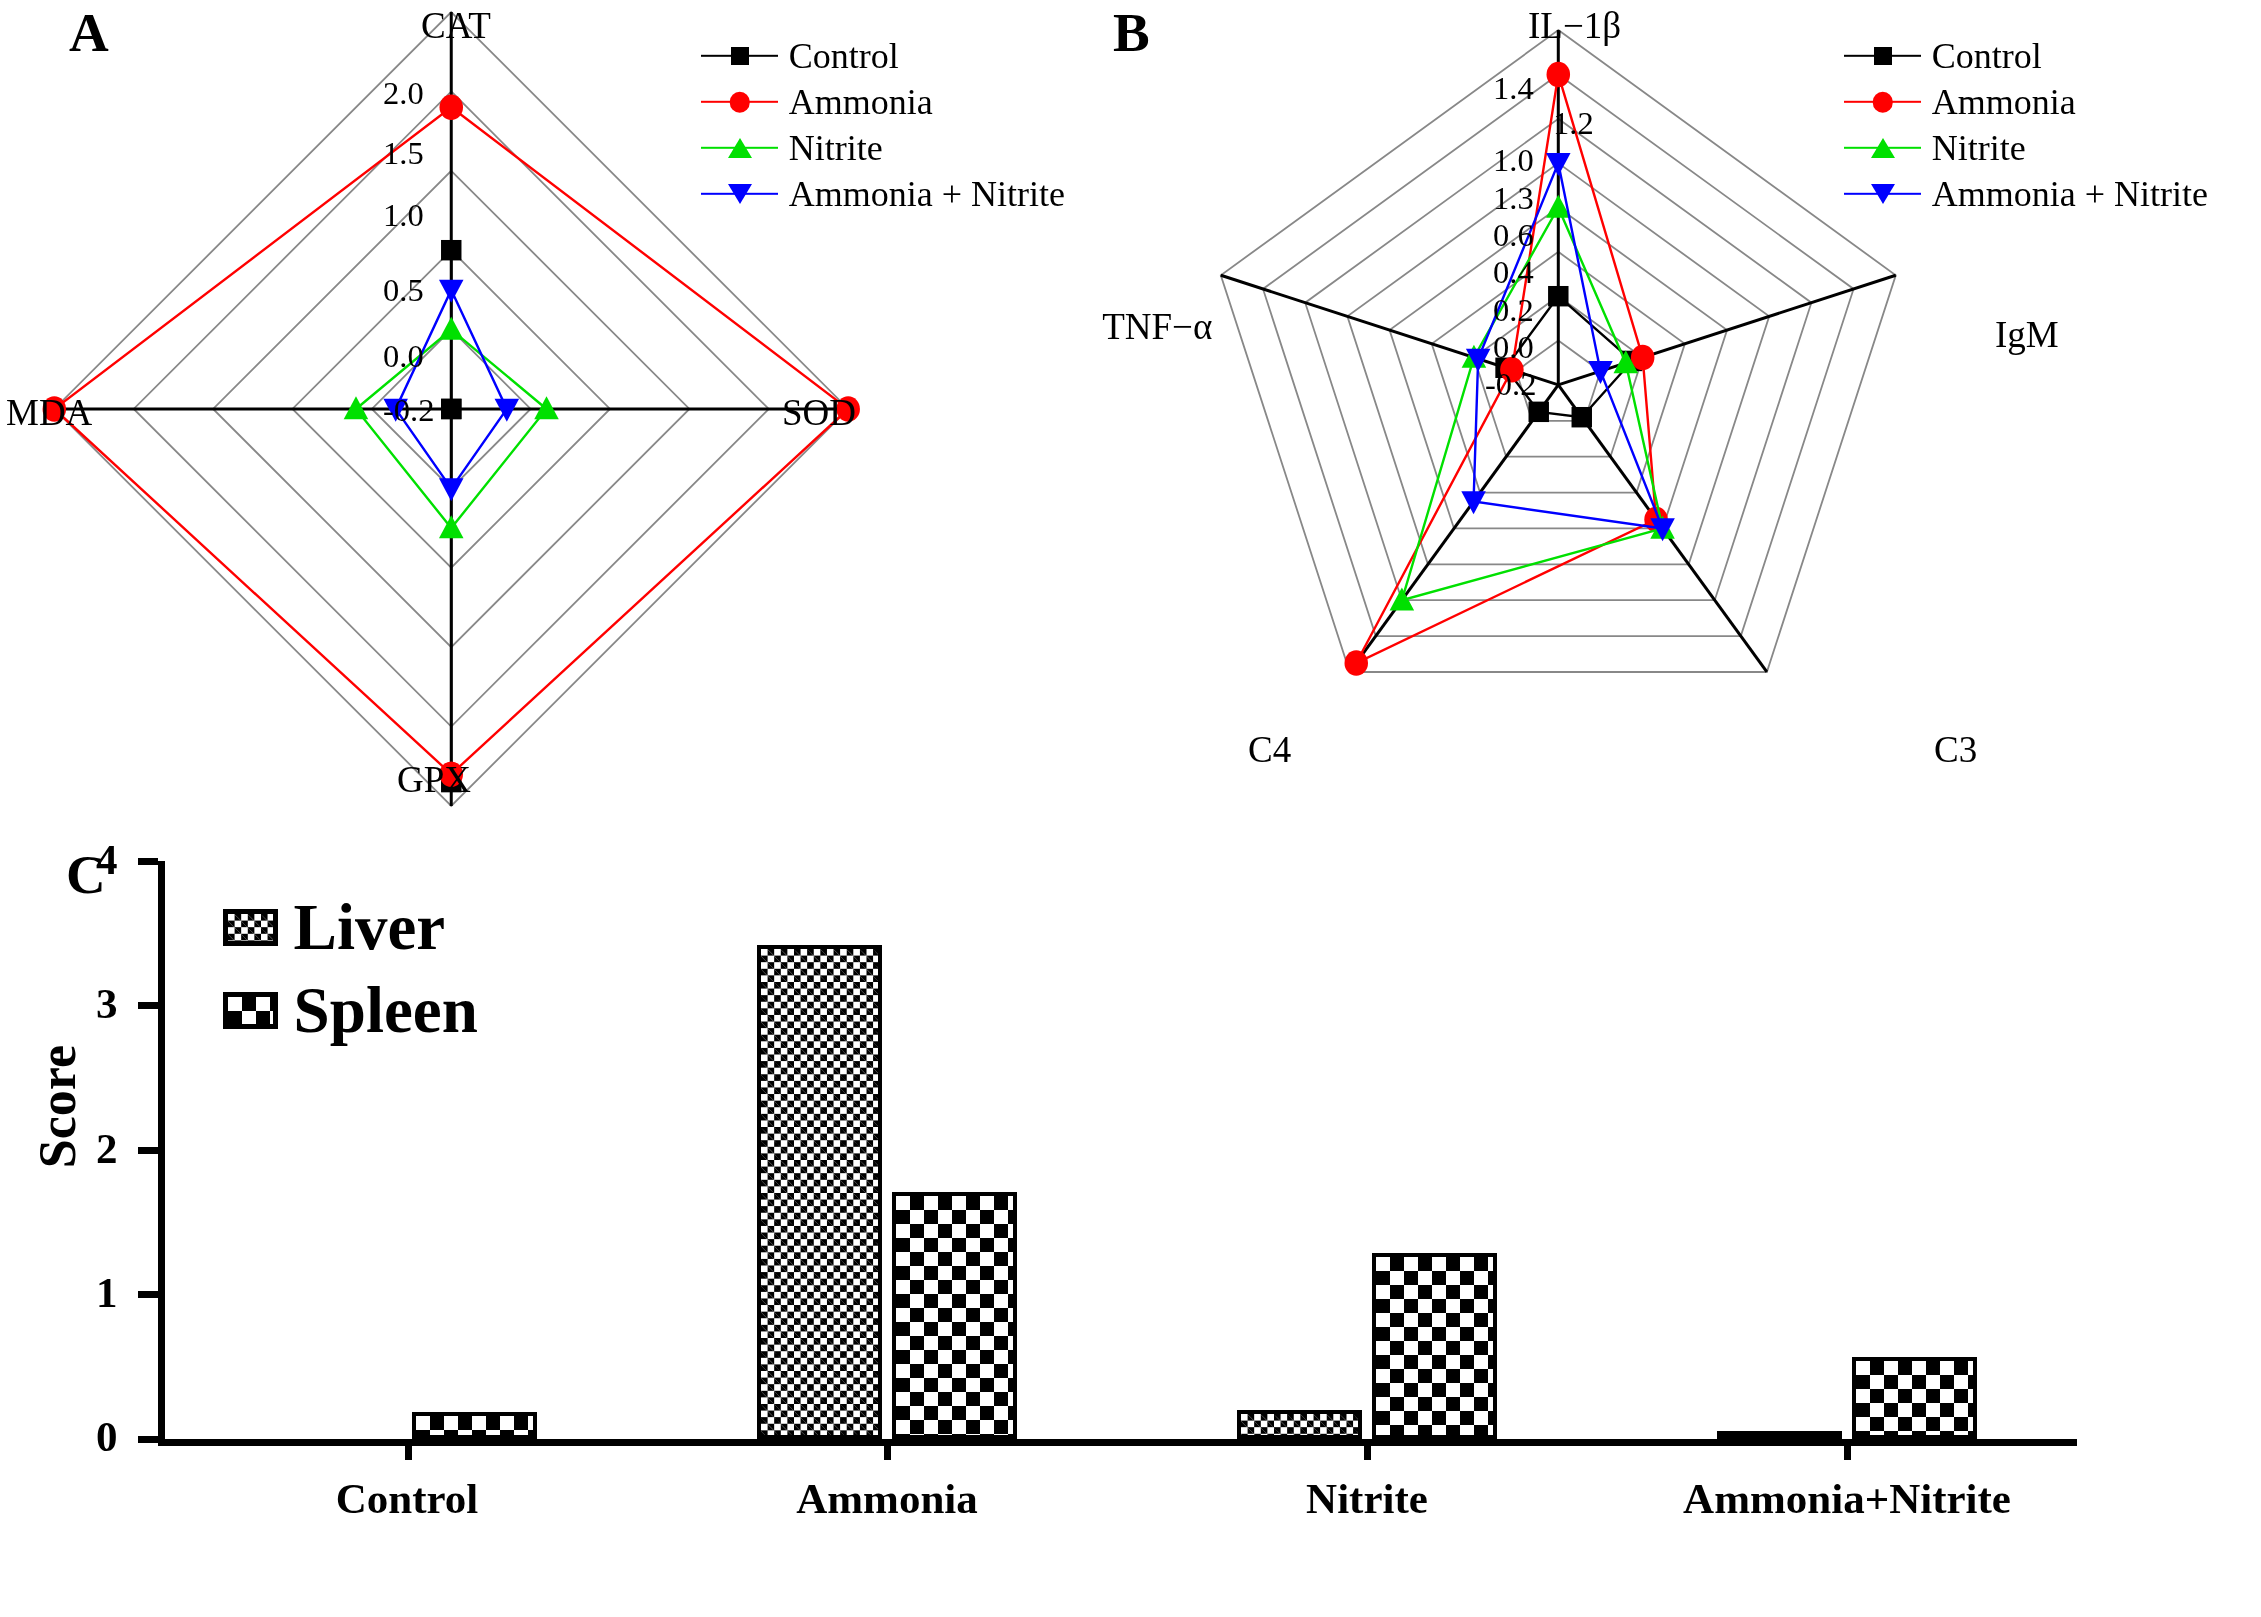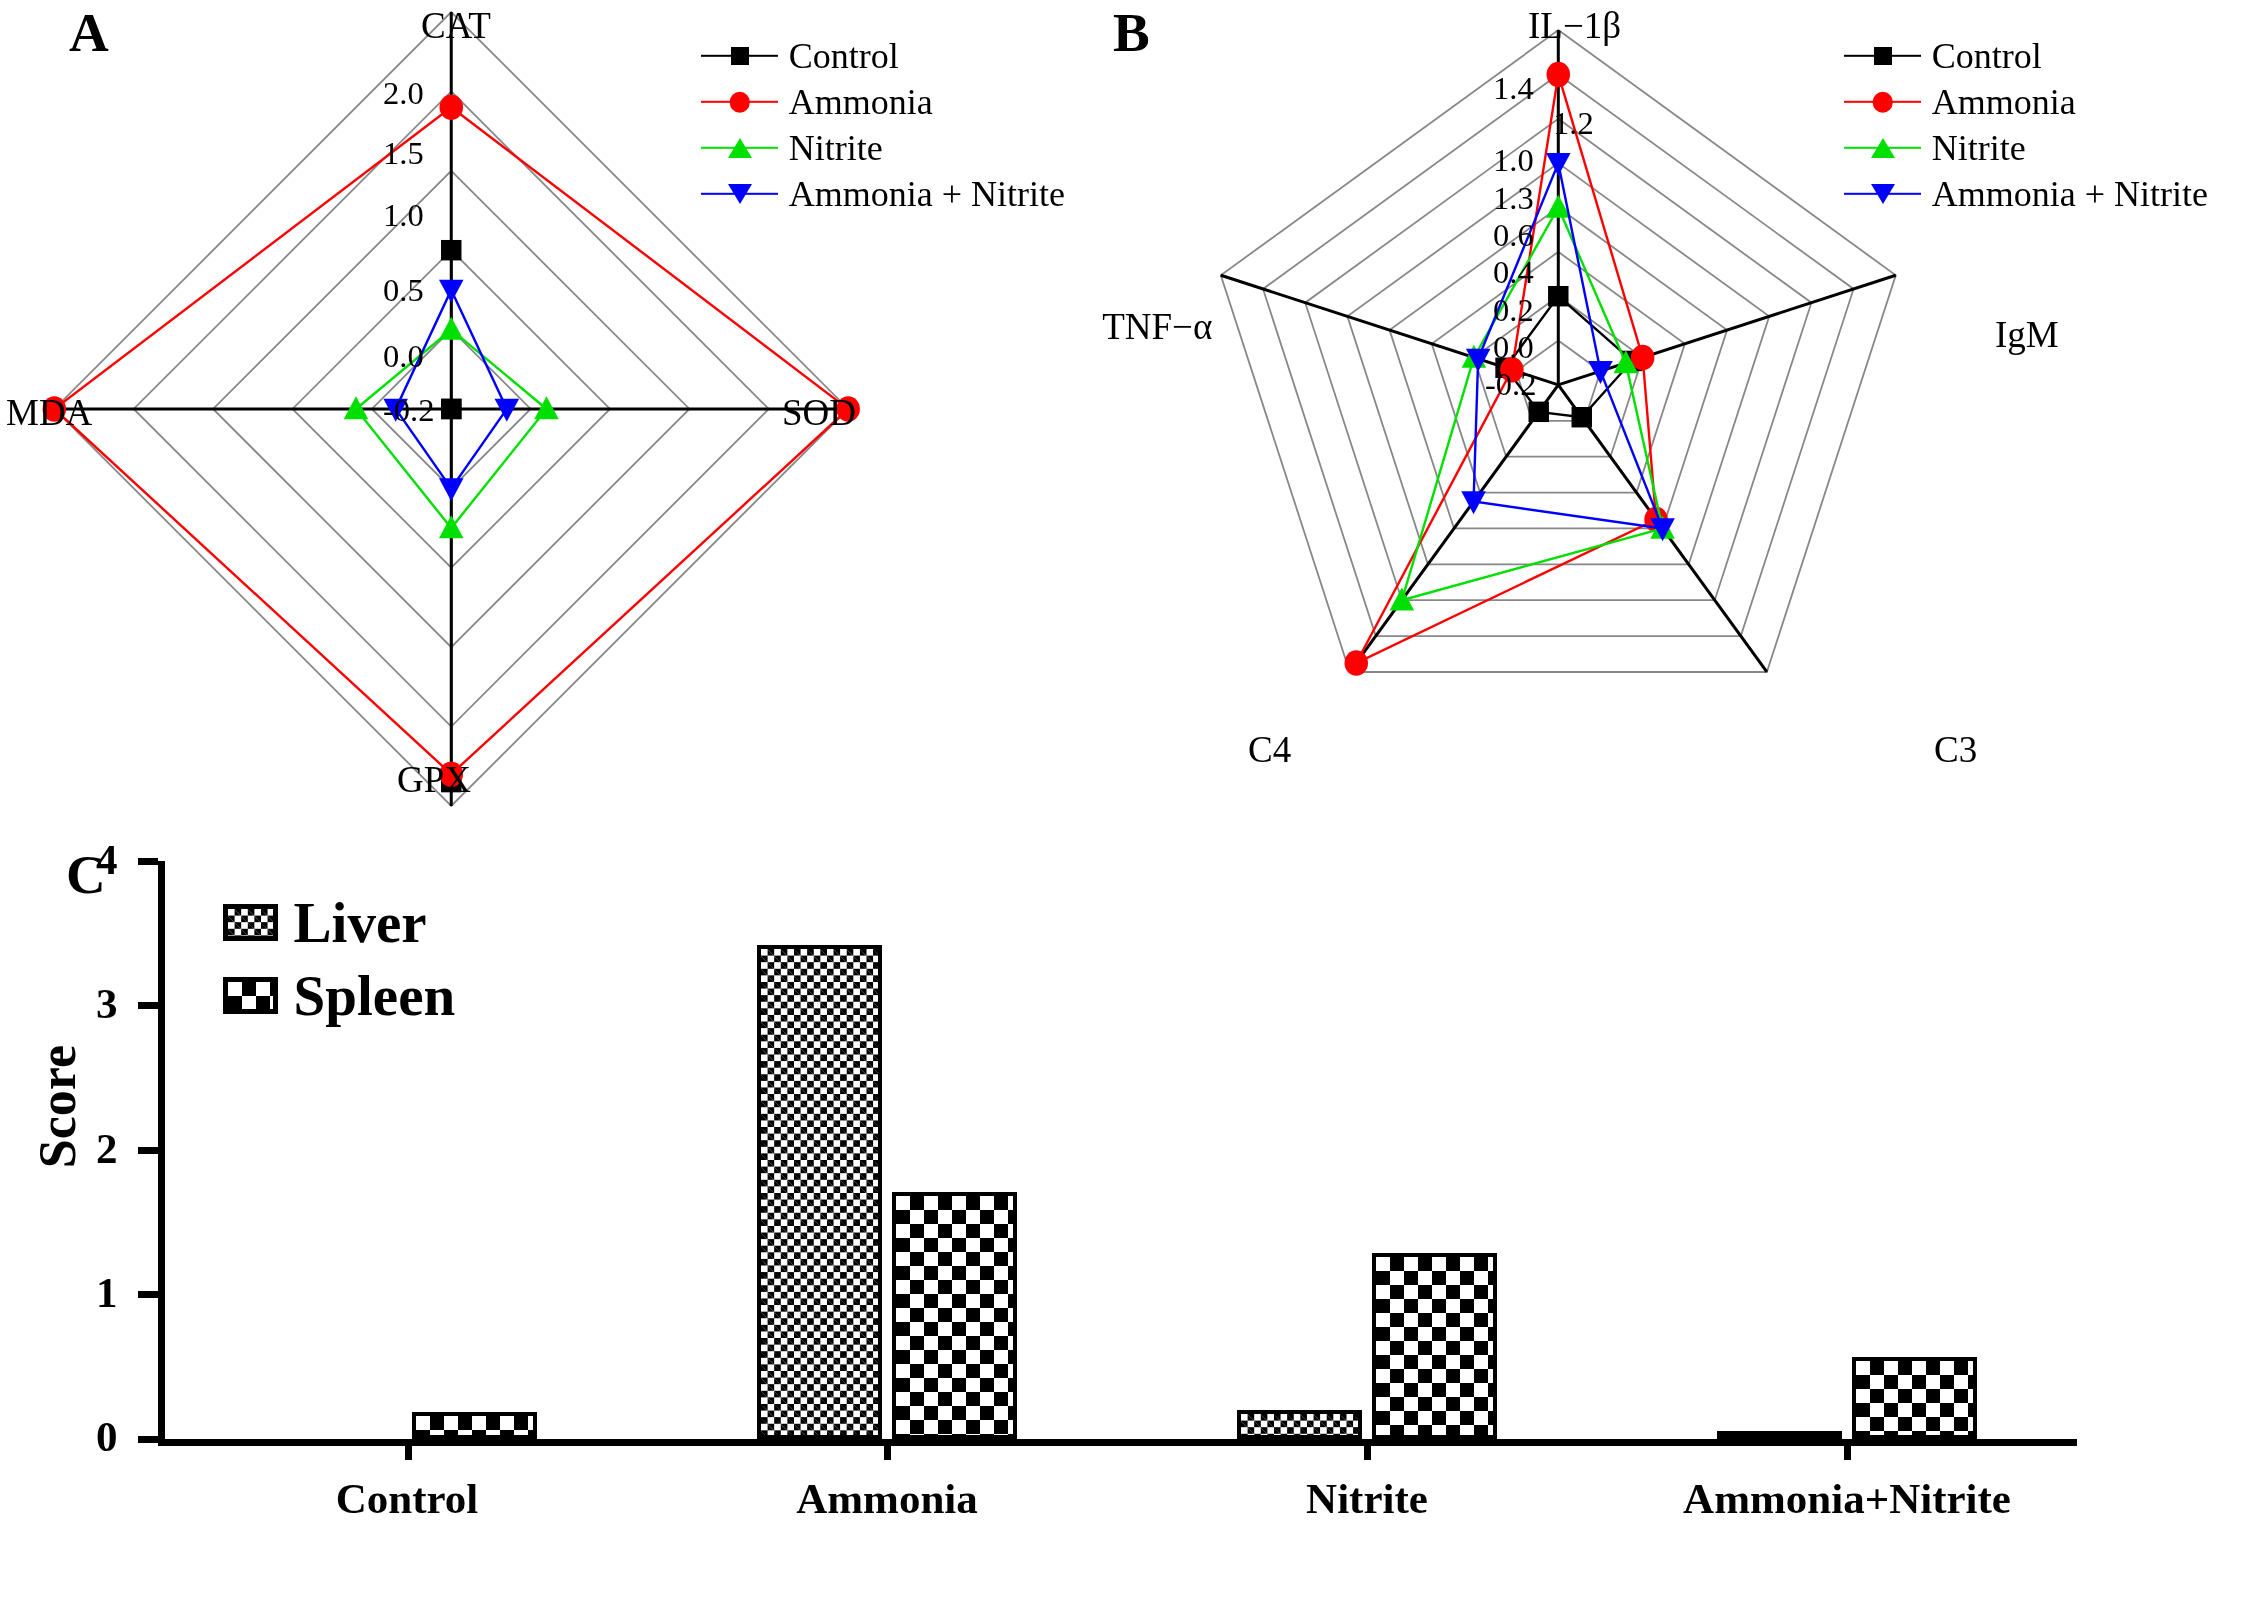--- a/index.html
+++ b/index.html
@@ -26,21 +26,21 @@
   .pat-liver{background-image:
       linear-gradient(45deg,#000 25%,transparent 25%,transparent 75%,#000 75%),
       linear-gradient(45deg,#000 25%,transparent 25%,transparent 75%,#000 75%);
     background-size:13.2px 13.2px;background-position:0 0,6.6px 6.6px;background-color:#fff;}
   .pat-spleen{background-image:
       linear-gradient(45deg,#000 25%,transparent 25%,transparent 75%,#000 75%),
       linear-gradient(45deg,#000 25%,transparent 25%,transparent 75%,#000 75%);
     background-size:28px 28px;background-position:0 0,14px 14px;background-color:#fff;}
   .legbox{width:55px;height:37px;border:5.4px solid #000;box-sizing:border-box;margin-right:15.6px;}
   .clegrow{display:flex;align-items:center;margin-bottom:8.4px;}
-  .cleglab{font-family:"Liberation Serif",serif;font-weight:bold;font-size:57px;}
+  .cleglab{font-family:"Liberation Serif",serif;font-weight:bold;font-size:65px;}
 </style>
 </head>
 <body>
 
 <div class="panel" id="panelA" style="left:0;top:0;width:1113px;height:842px;">
   <div class="plabel" style="position:absolute;left:69px;top:4.8px;">A</div>
   <svg id="svgA" width="1113" height="842" style="position:absolute;left:0;top:0;" viewBox="0 0 1850 1400">
       <polygon points="750,20 1410,680 750,1340 90,680.0000000000001" fill="none" stroke="#888888" stroke-width="3"></polygon>
       <polygon points="750,152 1278,680 750,1208 222,680.0000000000001" fill="none" stroke="#888888" stroke-width="3"></polygon>
       <polygon points="750,284 1146,680 750,1076 354,680" fill="none" stroke="#888888" stroke-width="3"></polygon>

